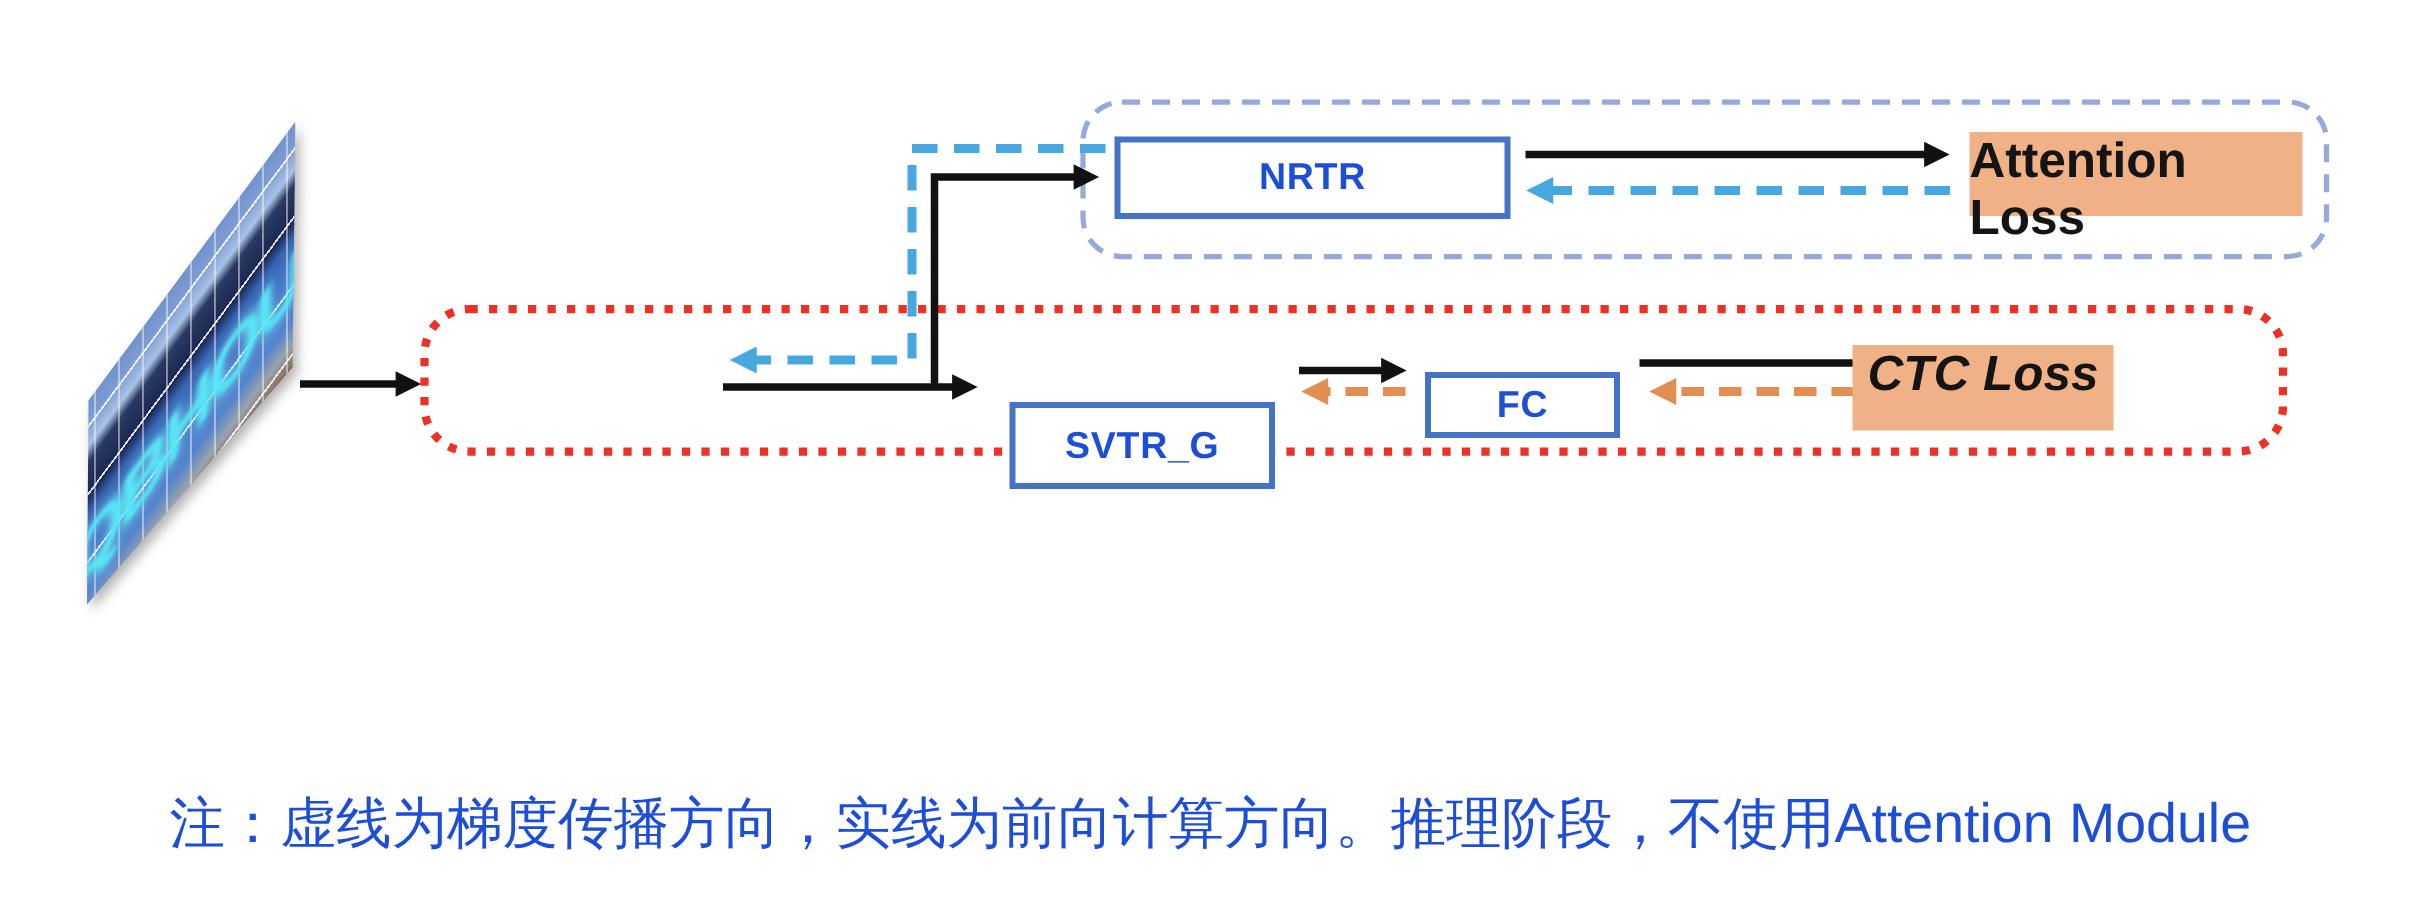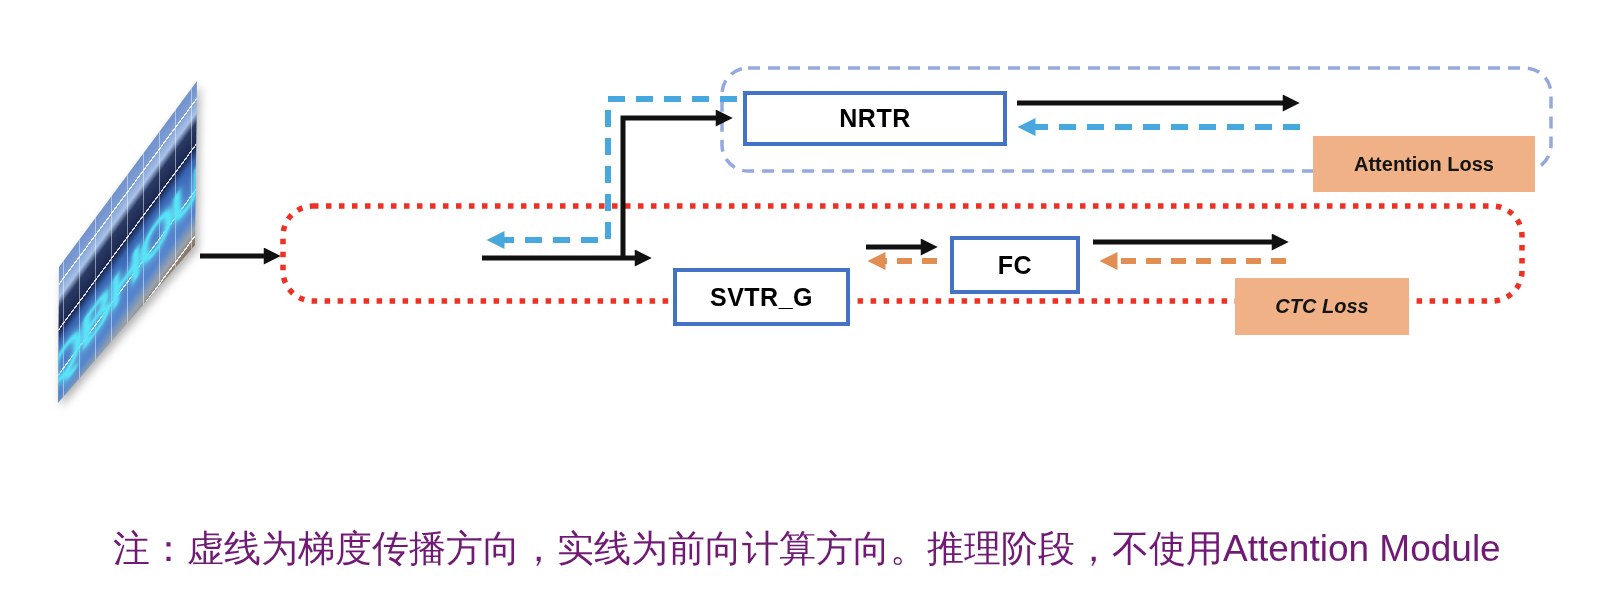--- a/index.html
+++ b/index.html
@@ -4,29 +4,28 @@
 <style>
   html,body{margin:0;padding:0;background:#fff;}
   .stage{
     position:relative;width:1608px;height:600px;background:#ffffff;overflow:hidden;
     font-family:"Liberation Sans","DejaVu Sans",sans-serif;
   }
   .arrow-layer{position:absolute;left:0;top:0;width:1608px;height:600px;}
   .module{
     position:absolute;background:#ffffff;border:4px solid #4472C4;
     display:flex;align-items:center;justify-content:center;
-    font-weight:700;font-size:25px;color:#000000;letter-spacing:.5px;
+    font-weight:700;font-size:25px;color:#1d4ed8;letter-spacing:.5px;
     box-sizing:border-box;
   }
   .loss{
     position:absolute;background:#EFB185;
-    display:flex;align-items:center;justify-content:center;
-    font-weight:700;font-size:20px;color:#141414;
+    display:flex;justify-content:center;
+    font-weight:700;font-size:33px;color:#141414;
     box-sizing:border-box;
-    margin-top:48px;
   }
   
   .sign-wrap{position:absolute;left:40px;top:70px;width:170px;height:350px;
     filter:drop-shadow(3px 4px 4px rgba(0,0,0,.30));}
   .sign-clip{position:absolute;inset:0;
     clip-path:polygon(157px 11px,155px 175px,18px 333px,19px 197px);}
   .sign-skew{
     position:absolute;left:8px;top:185px;width:155px;height:205px;
     transform:skewY(-53.4deg);transform-origin:0 0;
     background:
@@ -43,21 +42,21 @@
   .sign-text{
     position:absolute;left:0;top:96px;width:155px;height:64px;
     line-height:64px;text-align:center;
     font-weight:700;font-size:45px;letter-spacing:-3px;
     color:#58e6f9;
     text-shadow:0 0 7px rgba(130,245,255,.95), 0 0 2px rgba(0,40,120,.8);
     filter:blur(1.6px);
   }
   .caption{
     position:absolute;left:113px;top:524px;
-    font-size:37px;color:#701a75;white-space:nowrap;
+    font-size:37px;color:#1d4ed8;white-space:nowrap;
   }
 </style>
 </head>
 <body>
 
 <div class="stage">
 
   <svg class="arrow-layer" width="1608" height="600" viewBox="0 0 1608 600" xmlns="http://www.w3.org/2000/svg">
     <defs>
       <marker id="ah-black" viewBox="0 0 10 10" refX="2.5" refY="5" markerWidth="4" markerHeight="3.4" orient="auto">
@@ -95,21 +94,21 @@
         <div class="sign-text">QBHOUSE</div>
       </div>
     </div>
   </div>
 
 
   <div class="module" style="left:673px;top:232px;width:177px;height:58px;margin-top:36px;">
     <span>SVTR_G</span>
   </div>
 
-  <div class="module" style="left:950px;top:236px;width:130px;height:58px;">
+  <div class="module" style="left:950px;top:248px;width:130px;height:44px;">
     <span>FC</span>
   </div>
 
   <div class="module" style="left:743px;top:91px;width:264px;height:55px;">
     <span>NRTR</span>
   </div>
 
   <div class="loss" style="left:1235px;top:230px;width:174px;height:57px;font-style:italic;">
     <span>CTC Loss</span>
   </div>

